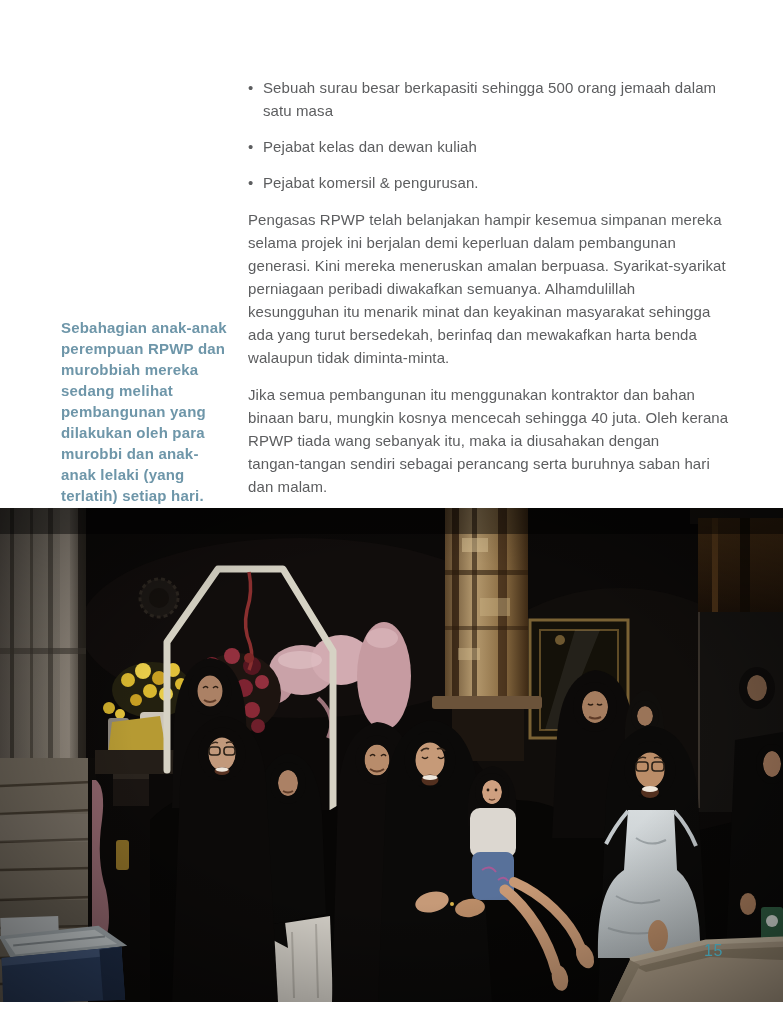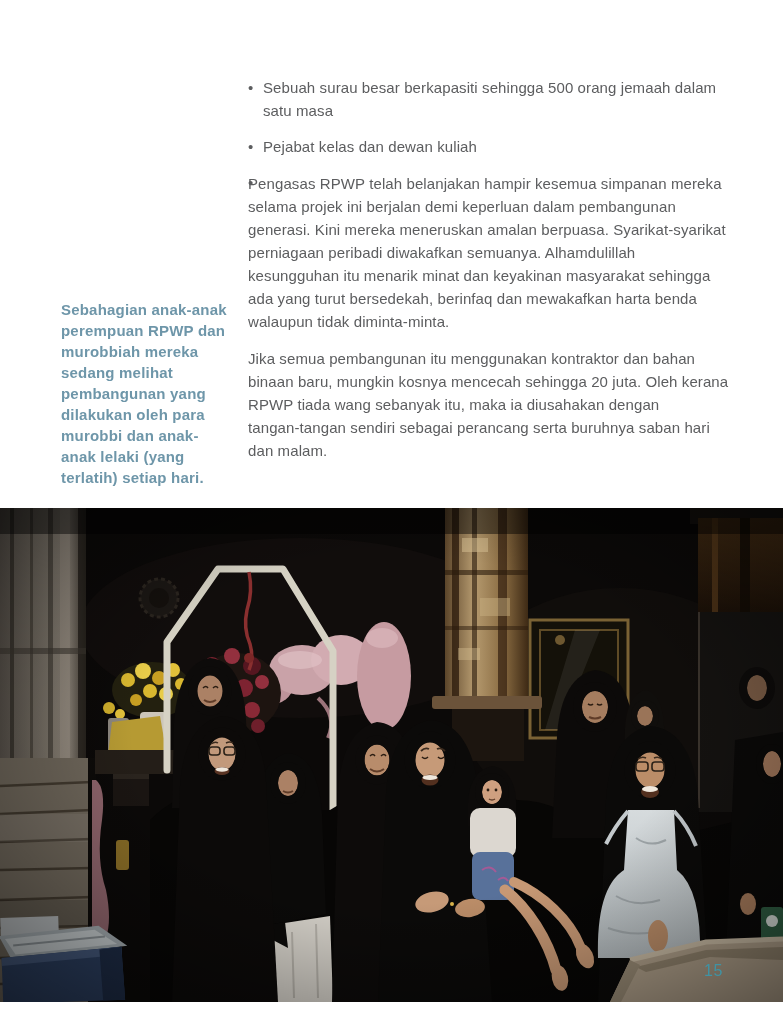--- a/index.html
+++ b/index.html
@@ -6,56 +6,57 @@
   .page{position:relative;width:783px;height:1024px;background:#ffffff;overflow:hidden;
         font-family:"Liberation Sans","DejaVu Sans",sans-serif;}
   
   .content-col{position:absolute;left:248px;top:76px;width:514px;
                font-size:15px;line-height:23px;color:#5c5d5f;letter-spacing:.1px;}
   .bullet-item{position:relative;padding-left:15px;margin:0 0 13px 0;}
   .bullet-dot{position:absolute;left:0;top:0;color:#5c5d5f;}
   .bullet-text{white-space:pre-line;}
   .para{white-space:pre-line;margin:14px 0 13px 0;}
   
-  .caption{position:absolute;left:61px;top:299px;width:178px;
+  .caption{position:absolute;left:61px;top:317px;width:178px;
            font-size:15px;line-height:21px;font-weight:bold;color:#6e96a9;
            white-space:pre-line;letter-spacing:.2px;}
   
   .photo-wrap{position:absolute;left:0;top:508px;width:783px;height:494px;background:#0b0908;}
   .photo-wrap svg{display:block;}
-  .page-num{position:absolute;left:704px;top:962px;width:44px;
+  .page-num{position:absolute;left:704px;top:942px;width:44px;
             font-size:16px;color:#3f93a4;letter-spacing:.5px;}
 </style>
 </head>
 <body>
 
 <div class="page">
 
   <div class="content-col">
     <div class="bullet-item">
       <span class="bullet-dot">•</span>
       <span class="bullet-text">Sebuah surau besar berkapasiti sehingga 500 orang jemaah dalam
 satu masa</span>
     </div>
     <div class="bullet-item">
       <span class="bullet-dot">•</span>
       <span class="bullet-text">Pejabat kelas dan dewan kuliah</span>
     </div>
     <div class="bullet-item">
       <span class="bullet-dot">•</span>
+      <span class="bullet-text">Pejabat komersil &amp; pengurusan.</span>
     </div>
     <div class="para">Pengasas RPWP telah belanjakan hampir kesemua simpanan mereka
 selama projek ini berjalan demi keperluan dalam pembangunan
 generasi. Kini mereka meneruskan amalan berpuasa. Syarikat-syarikat
 perniagaan peribadi diwakafkan semuanya. Alhamdulillah
 kesungguhan itu menarik minat dan keyakinan masyarakat sehingga
 ada yang turut bersedekah, berinfaq dan mewakafkan harta benda
 walaupun tidak diminta-minta.</div>
     <div class="para">Jika semua pembangunan itu menggunakan kontraktor dan bahan
-binaan baru, mungkin kosnya mencecah sehingga 20 juta. Oleh kerana
+binaan baru, mungkin kosnya mencecah sehingga 40 juta. Oleh kerana
 RPWP tiada wang sebanyak itu, maka ia diusahakan dengan
 tangan-tangan sendiri sebagai perancang serta buruhnya saban hari
 dan malam.</div>
   </div>
 
   <div class="caption">Sebahagian anak-anak
 perempuan RPWP dan
 murobbiah mereka
 sedang melihat
 pembangunan yang

